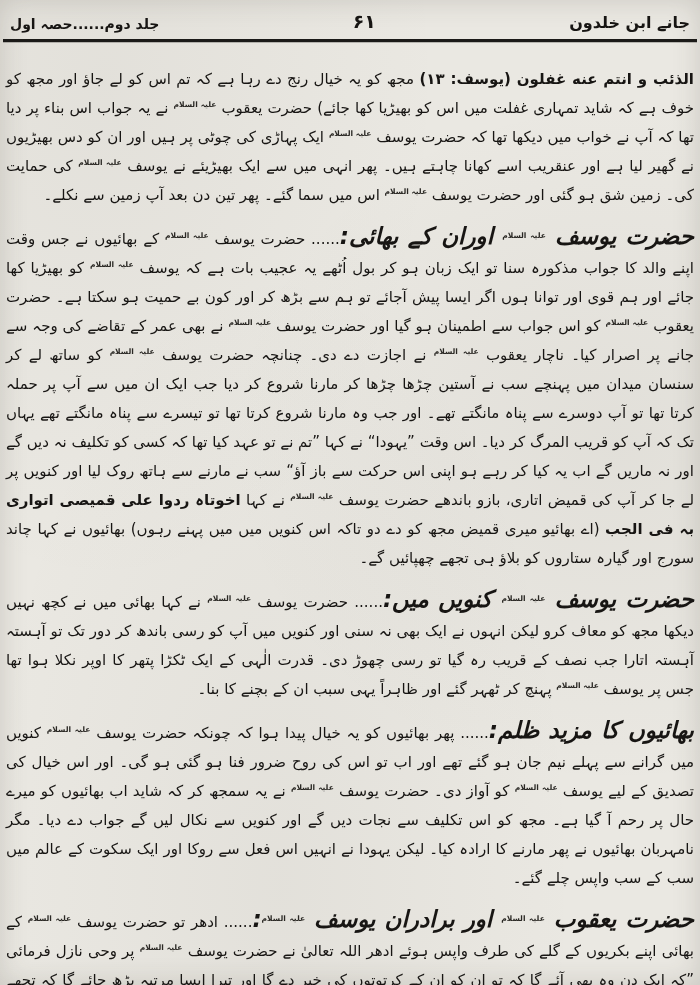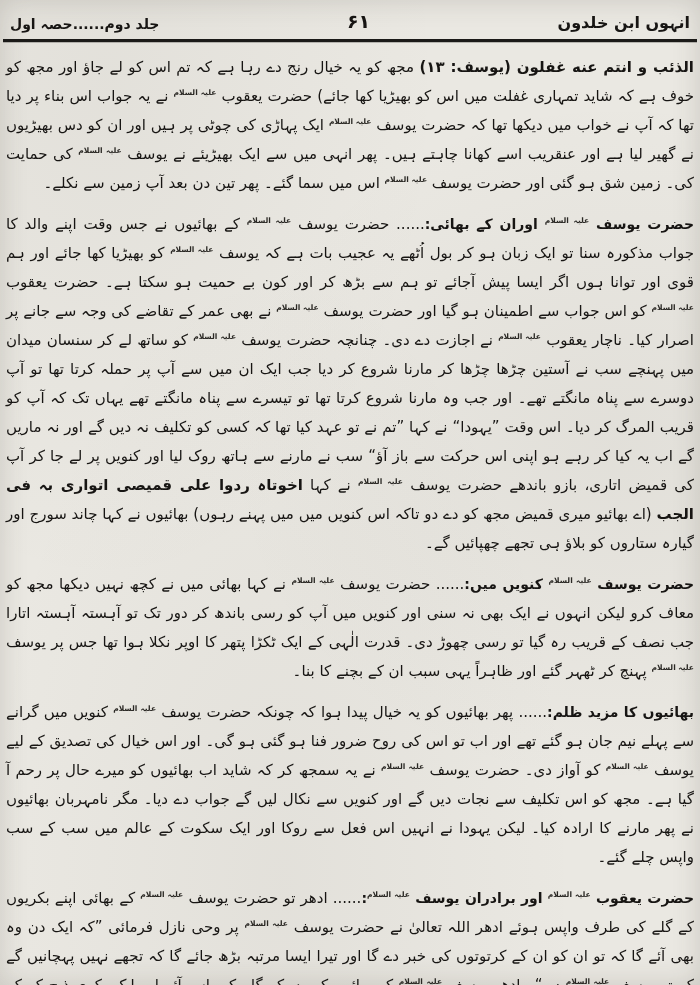--- a/index.html
+++ b/index.html
@@ -30,49 +30,50 @@
   .header-rule{
     height:3px;
     background:#1b1a18;
     margin:3px 3px 9px 3px;
     box-shadow:0 1px 0 rgba(27,26,24,0.25);
   }
   .page-content{
     padding:2px 6px 0 6px;
   }
   .para{
-    margin:0 0 12px 0;
+    margin:12px 0 12px 0;
     font-size:15px;
     line-height:29px;
     text-align:justify;
     text-justify:inter-word;
   }
   .seg-heading{
     font-weight:bold;
-    font-size:14px;
+    font-size:23px;
+    font-style:italic;
   }
   .seg-bold{
     font-weight:bold;
   }
   .seg-normal{}
   .seg-hon{
     font-size:7.5px;
     font-weight:bold;
     vertical-align:6px;
     line-height:0;
     white-space:nowrap;
     color:#2a2824;
   }
 </style>
 </head>
 <body>
 
 <div class="page">
   <div class="page-header">
-    <div class="book-title">انہوں ابن خلدون</div>
+    <div class="book-title">جانے ابن خلدون</div>
     <div class="page-number">۶۱</div>
     <div class="volume-label">جلد دوم......حصہ اول</div>
   </div>
   <div class="header-rule"></div>
   <div class="page-content">
       <p class="para"><span class="seg-bold">الذئب و انتم عنه غفلون (یوسف: ۱۳)</span><span class="seg-normal"> مجھ کو یہ خیال رنج دے رہا ہے کہ تم اس کو لے جاؤ اور مجھ کو خوف ہے کہ شاید تمہاری غفلت میں اس کو بھیڑیا کھا جائے) حضرت یعقوب </span><span class="seg-hon">علیہ السلام</span><span class="seg-normal"> نے یہ جواب اس بناء پر دیا تھا کہ آپ نے خواب میں دیکھا تھا کہ حضرت یوسف </span><span class="seg-hon">علیہ السلام</span><span class="seg-normal"> ایک پہاڑی کی چوٹی پر ہیں اور ان کو دس بھیڑیوں نے گھیر لیا ہے اور عنقریب اسے کھانا چاہتے ہیں۔ پھر انہی میں سے ایک بھیڑیئے نے یوسف </span><span class="seg-hon">علیہ السلام</span><span class="seg-normal"> کی حمایت کی۔ زمین شق ہو گئی اور حضرت یوسف </span><span class="seg-hon">علیہ السلام</span><span class="seg-normal"> اس میں سما گئے۔ پھر تین دن بعد آپ زمین سے نکلے۔</span></p>
       <p class="para"><span class="seg-heading">حضرت یوسف </span><span class="seg-hon">علیہ السلام</span><span class="seg-heading"> اوران کے بھائی:</span><span class="seg-normal">...... حضرت یوسف </span><span class="seg-hon">علیہ السلام</span><span class="seg-normal"> کے بھائیوں نے جس وقت اپنے والد کا جواب مذکورہ سنا تو ایک زبان ہو کر بول اُٹھے یہ عجیب بات ہے کہ یوسف </span><span class="seg-hon">علیہ السلام</span><span class="seg-normal"> کو بھیڑیا کھا جائے اور ہم قوی اور توانا ہوں اگر ایسا پیش آجائے تو ہم سے بڑھ کر اور کون بے حمیت ہو سکتا ہے۔ حضرت یعقوب </span><span class="seg-hon">علیہ السلام</span><span class="seg-normal"> کو اس جواب سے اطمینان ہو گیا اور حضرت یوسف </span><span class="seg-hon">علیہ السلام</span><span class="seg-normal"> نے بھی عمر کے تقاضے کی وجہ سے جانے پر اصرار کیا۔ ناچار یعقوب </span><span class="seg-hon">علیہ السلام</span><span class="seg-normal"> نے اجازت دے دی۔ چنانچہ حضرت یوسف </span><span class="seg-hon">علیہ السلام</span><span class="seg-normal"> کو ساتھ لے کر سنسان میدان میں پہنچے سب نے آستین چڑھا چڑھا کر مارنا شروع کر دیا جب ایک ان میں سے آپ پر حملہ کرتا تھا تو آپ دوسرے سے پناہ مانگتے تھے۔ اور جب وہ مارنا شروع کرتا تھا تو تیسرے سے پناہ مانگتے تھے یہاں تک کہ آپ کو قریب المرگ کر دیا۔ اس وقت ”یہودا“ نے کہا ”تم نے تو عہد کیا تھا کہ کسی کو تکلیف نہ دیں گے اور نہ ماریں گے اب یہ کیا کر رہے ہو اپنی اس حرکت سے باز آؤ“ سب نے مارنے سے ہاتھ روک لیا اور کنویں پر لے جا کر آپ کی قمیض اتاری، بازو باندھے حضرت یوسف </span><span class="seg-hon">علیہ السلام</span><span class="seg-normal"> نے کہا </span><span class="seg-bold">اخوتاہ ردوا علی قمیصی اتواری بہ فی الجب</span><span class="seg-normal"> (اے بھائیو میری قمیض مجھ کو دے دو تاکہ اس کنویں میں میں پہنے رہوں) بھائیوں نے کہا چاند سورج اور گیارہ ستاروں کو بلاؤ ہی تجھے چھپائیں گے۔</span></p>
       <p class="para"><span class="seg-heading">حضرت یوسف </span><span class="seg-hon">علیہ السلام</span><span class="seg-heading"> کنویں میں:</span><span class="seg-normal">...... حضرت یوسف </span><span class="seg-hon">علیہ السلام</span><span class="seg-normal"> نے کہا بھائی میں نے کچھ نہیں دیکھا مجھ کو معاف کرو لیکن انہوں نے ایک بھی نہ سنی اور کنویں میں آپ کو رسی باندھ کر دور تک تو آہستہ آہستہ اتارا جب نصف کے قریب رہ گیا تو رسی چھوڑ دی۔ قدرت الٰہی کے ایک ٹکڑا پتھر کا اوپر نکلا ہوا تھا جس پر یوسف </span><span class="seg-hon">علیہ السلام</span><span class="seg-normal"> پہنچ کر ٹھہر گئے اور ظاہراً یہی سبب ان کے بچنے کا بنا۔</span></p>
       <p class="para"><span class="seg-heading">بھائیوں کا مزید ظلم:</span><span class="seg-normal">...... پھر بھائیوں کو یہ خیال پیدا ہوا کہ چونکہ حضرت یوسف </span><span class="seg-hon">علیہ السلام</span><span class="seg-normal"> کنویں میں گرانے سے پہلے نیم جان ہو گئے تھے اور اب تو اس کی روح ضرور فنا ہو گئی ہو گی۔ اور اس خیال کی تصدیق کے لیے یوسف </span><span class="seg-hon">علیہ السلام</span><span class="seg-normal"> کو آواز دی۔ حضرت یوسف </span><span class="seg-hon">علیہ السلام</span><span class="seg-normal"> نے یہ سمجھ کر کہ شاید اب بھائیوں کو میرے حال پر رحم آ گیا ہے۔ مجھ کو اس تکلیف سے نجات دیں گے اور کنویں سے نکال لیں گے جواب دے دیا۔ مگر نامہربان بھائیوں نے پھر مارنے کا ارادہ کیا۔ لیکن یہودا نے انہیں اس فعل سے روکا اور ایک سکوت کے عالم میں سب کے سب واپس چلے گئے۔</span></p>
       <p class="para"><span class="seg-heading">حضرت یعقوب </span><span class="seg-hon">علیہ السلام</span><span class="seg-heading"> اور برادران یوسف </span><span class="seg-hon">علیہ السلام</span><span class="seg-heading">:</span><span class="seg-normal">...... ادھر تو حضرت یوسف </span><span class="seg-hon">علیہ السلام</span><span class="seg-normal"> کے بھائی اپنے بکریوں کے گلے کی طرف واپس ہوئے ادھر اللہ تعالیٰ نے حضرت یوسف </span><span class="seg-hon">علیہ السلام</span><span class="seg-normal"> پر وحی نازل فرمائی ”کہ ایک دن وہ بھی آئے گا کہ تو ان کو ان کے کرتوتوں کی خبر دے گا اور تیرا ایسا مرتبہ بڑھ جائے گا کہ تجھے نہیں پہچانیں گے کہ تو یوسف </span><span class="seg-hon">علیہ السلام</span><span class="seg-normal"> ہے“۔ ادھر یوسف </span><span class="seg-hon">علیہ السلام</span><span class="seg-normal"> کے بھائی بکریوں کے گلہ کے پاس آئے اور ایک بکری ذبح کر کے اس کے خون سے حضرت یوسف </span></p>

